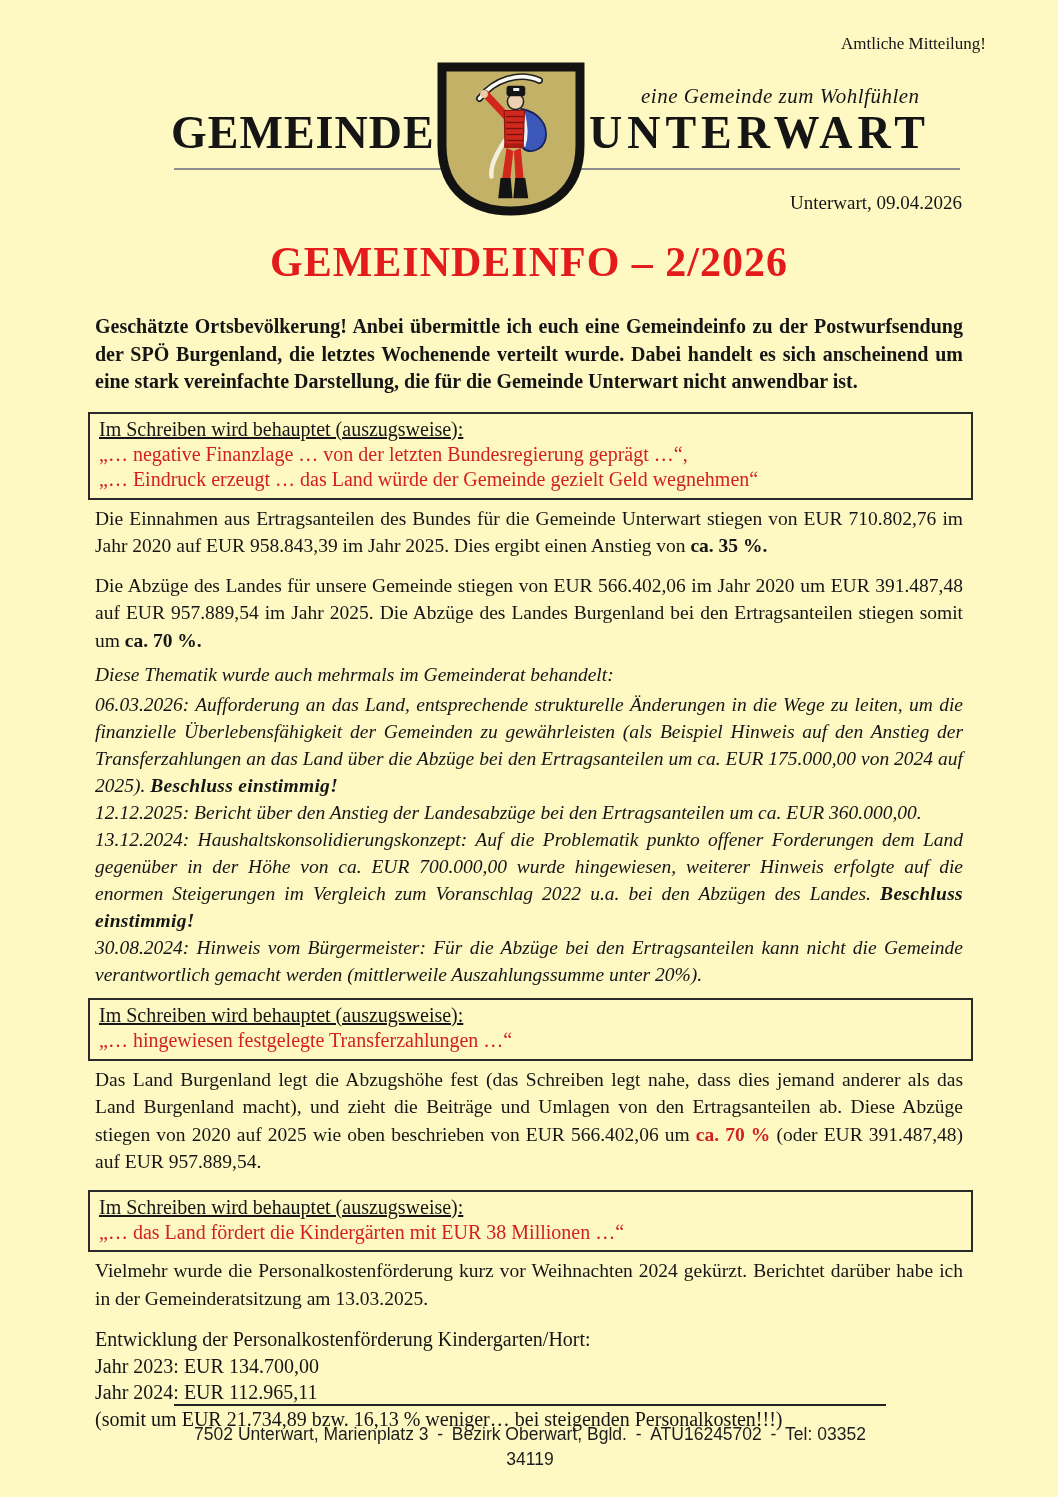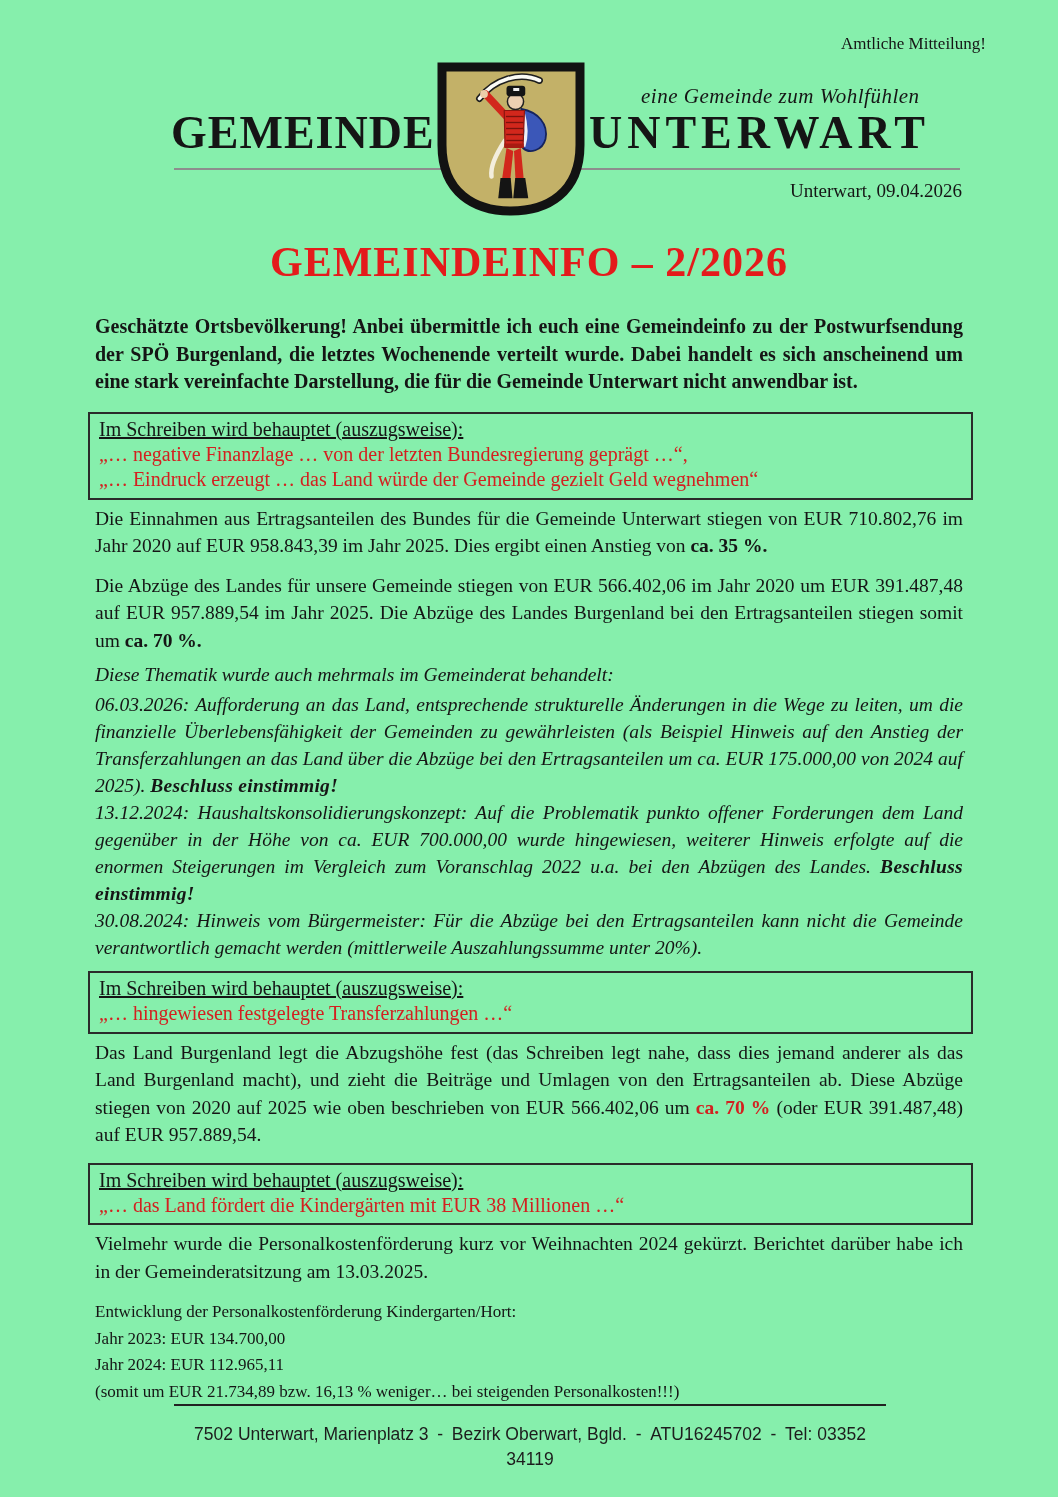--- a/index.html
+++ b/index.html
@@ -1,32 +1,32 @@
 <!DOCTYPE html>
 <html lang="de"><head>
 <meta charset="utf-8">
 <style>
   html,body{margin:0;padding:0;background:#e8e8e8;}
   .page{
     position:relative;
     width:1058px;height:1497px;
     margin:0 auto;
-    background:#86efac;
+    background:#fef9c3;
     font-family:"Liberation Serif", serif;
     color:#151515;
     overflow:hidden;
   }
   
   .notice{position:absolute;top:34px;right:72px;font-size:17px;}
   .name-left{position:absolute;left:171px;top:106px;font-size:46px;font-weight:bold;letter-spacing:1px;white-space:nowrap;}
   .name-right{position:absolute;left:589px;top:106px;font-size:46px;font-weight:bold;letter-spacing:5px;white-space:nowrap;}
   .tagline{position:absolute;left:641px;top:84px;font-size:21px;font-style:italic;letter-spacing:0.5px;white-space:nowrap;}
   .header-rule{position:absolute;left:174px;top:168px;width:786px;height:2px;background:#8d8d8d;}
   .crest{position:absolute;left:436px;top:61px;width:150px;height:156px;z-index:2;}
-  .dateline{position:absolute;top:180px;right:96px;font-size:19px;}
+  .dateline{position:absolute;top:192px;right:96px;font-size:19px;}
   
   .content{position:absolute;top:238px;left:95px;width:868px;}
   h1.title{
     margin:0 0 27px 0;
     font-size:42px;line-height:48px;
     text-align:center;color:#e41b1b;
     letter-spacing:1px;font-weight:bold;
   }
   p{margin:0;}
   .just{text-align:justify;}
@@ -45,21 +45,21 @@
   .mb14{margin-bottom:14px;}
   .red-bold{color:#d32020;font-weight:bold;}
   .council-heading{
     font-size:19.5px;line-height:26px;
     font-style:italic;
     margin:2px 0 3px 0;
   }
   .council-entry{font-size:19.5px;line-height:27px;font-style:italic;text-align:justify;}
   .council-entry b{letter-spacing:0.3px;}
   .council-block{margin-bottom:10px;}
-  .list-line{font-size:17px;line-height:26.5px;}
+  .list-line{font-size:20px;line-height:26.5px;}
   .box-gap-top{margin-top:4px;}
   
   .footer{
     position:absolute;left:174px;top:1404px;width:712px;
     border-top:2px solid #222;
     padding-top:16px;
     text-align:center;
     font-family:"Liberation Sans", sans-serif;
     font-size:17.5px;line-height:25px;color:#1d1d1d;
   }
@@ -117,20 +117,21 @@
       <div class="claim-quote">„… Eindruck erzeugt … das Land würde der Gemeinde gezielt Geld wegnehmen“</div>
     </div>
 
     <p class="body-p just"><span>Die Einnahmen aus Ertragsanteilen des Bundes für die Gemeinde Unterwart stiegen von EUR 710.802,76 im Jahr 2020 auf EUR 958.843,39 im Jahr 2025. Dies ergibt einen Anstieg von </span><b>ca. 35 %.</b></p>
 
     <p class="body-p just mb8"><span>Die Abzüge des Landes für unsere Gemeinde stiegen von EUR 566.402,06 im Jahr 2020 um EUR 391.487,48 auf EUR 957.889,54 im Jahr 2025. Die Abzüge des Landes Burgenland bei den Ertrags­anteilen stiegen somit um </span><b>ca. 70 %.</b></p>
 
     <div class="council-heading">Diese Thematik wurde auch mehrmals im Gemeinderat behandelt:</div>
     <div class="council-block">
       <p class="council-entry"><span>06.03.2026: Aufforderung an das Land, entsprechende strukturelle Änderungen in die Wege zu leiten, um die finanzielle Überlebensfähigkeit der Gemeinden zu gewährleisten (als Beispiel Hinweis auf den Anstieg der Transferzahlungen an das Land über die Abzüge bei den Ertragsanteilen um ca. EUR 175.000,00 von 2024 auf 2025). </span><b>Beschluss einstimmig!</b></p>
+      <p class="council-entry"><span>12.12.2025: Bericht über den Anstieg der Landesabzüge bei den Ertragsanteilen um ca. EUR 360.000,00.</span></p>
       <p class="council-entry"><span>13.12.2024: Haushaltskonsolidierungskonzept: Auf die Problematik punkto offener Forderungen dem Land gegenüber in der Höhe von ca. EUR 700.000,00 wurde hingewiesen, weiterer Hinweis erfolgte auf die enormen Steigerungen im Vergleich zum Voranschlag 2022 u.a. bei den Abzügen des Landes. </span><b>Beschluss einstimmig!</b></p>
       <p class="council-entry"><span>30.08.2024: Hinweis vom Bürgermeister: Für die Abzüge bei den Ertragsanteilen kann nicht die Gemeinde verantwortlich gemacht werden (mittlerweile Auszahlungssumme unter 20%).</span></p>
     </div>
 
     <div class="claim-box box-gap-top">
       <div class="claim-heading">Im Schreiben wird behauptet (auszugsweise):</div>
       <div class="claim-quote">„… hingewiesen festgelegte Transferzahlungen …“</div>
     </div>
 
     <p class="body-p just mb14"><span>Das Land Burgenland legt die Abzugshöhe fest (das Schreiben legt nahe, dass dies jemand anderer als das Land Burgenland macht), und zieht die Beiträge und Umlagen von den Ertragsanteilen ab. Diese Abzüge stiegen von 2020 auf 2025 wie oben beschrieben von EUR 566.402,06 um </span><span class="red-bold">ca. 70 %</span><span> (oder EUR 391.487,48) auf EUR 957.889,54.</span></p>

